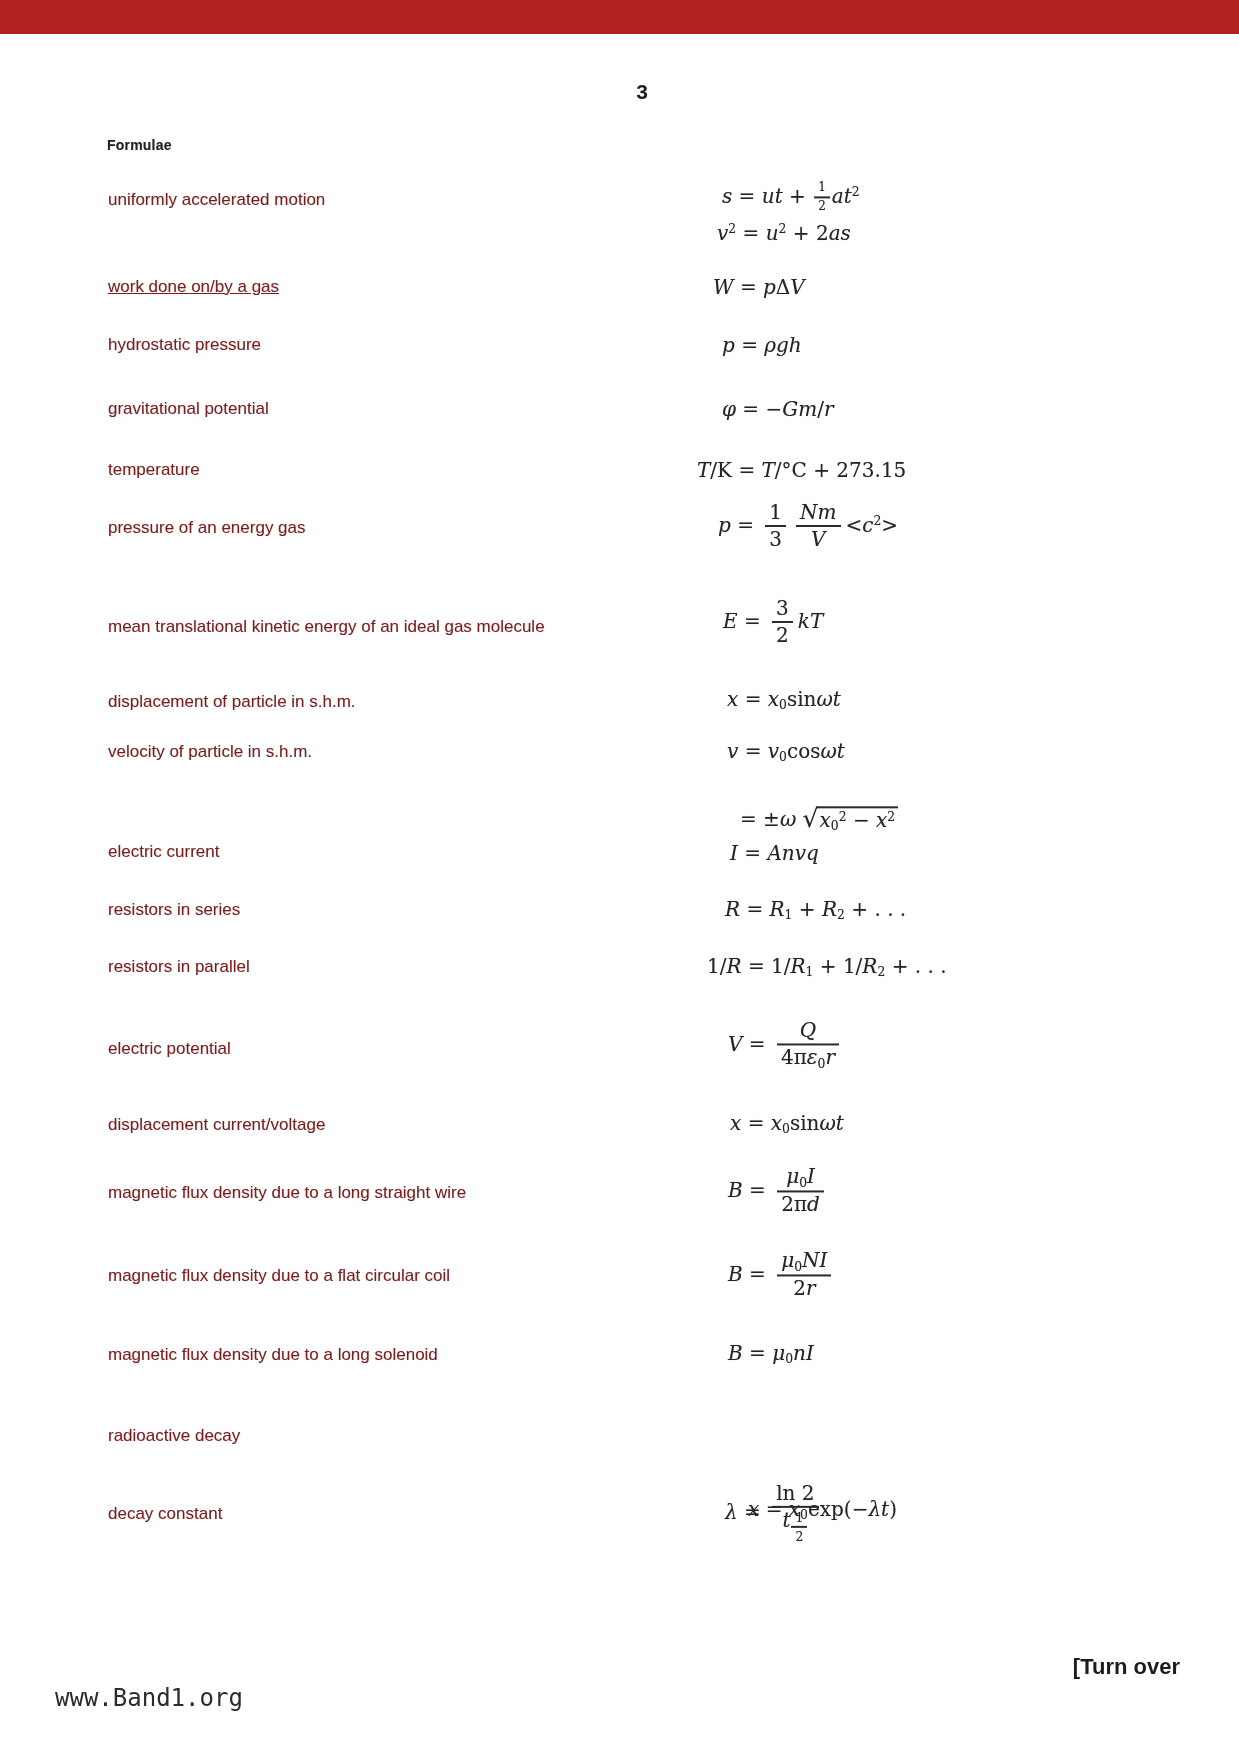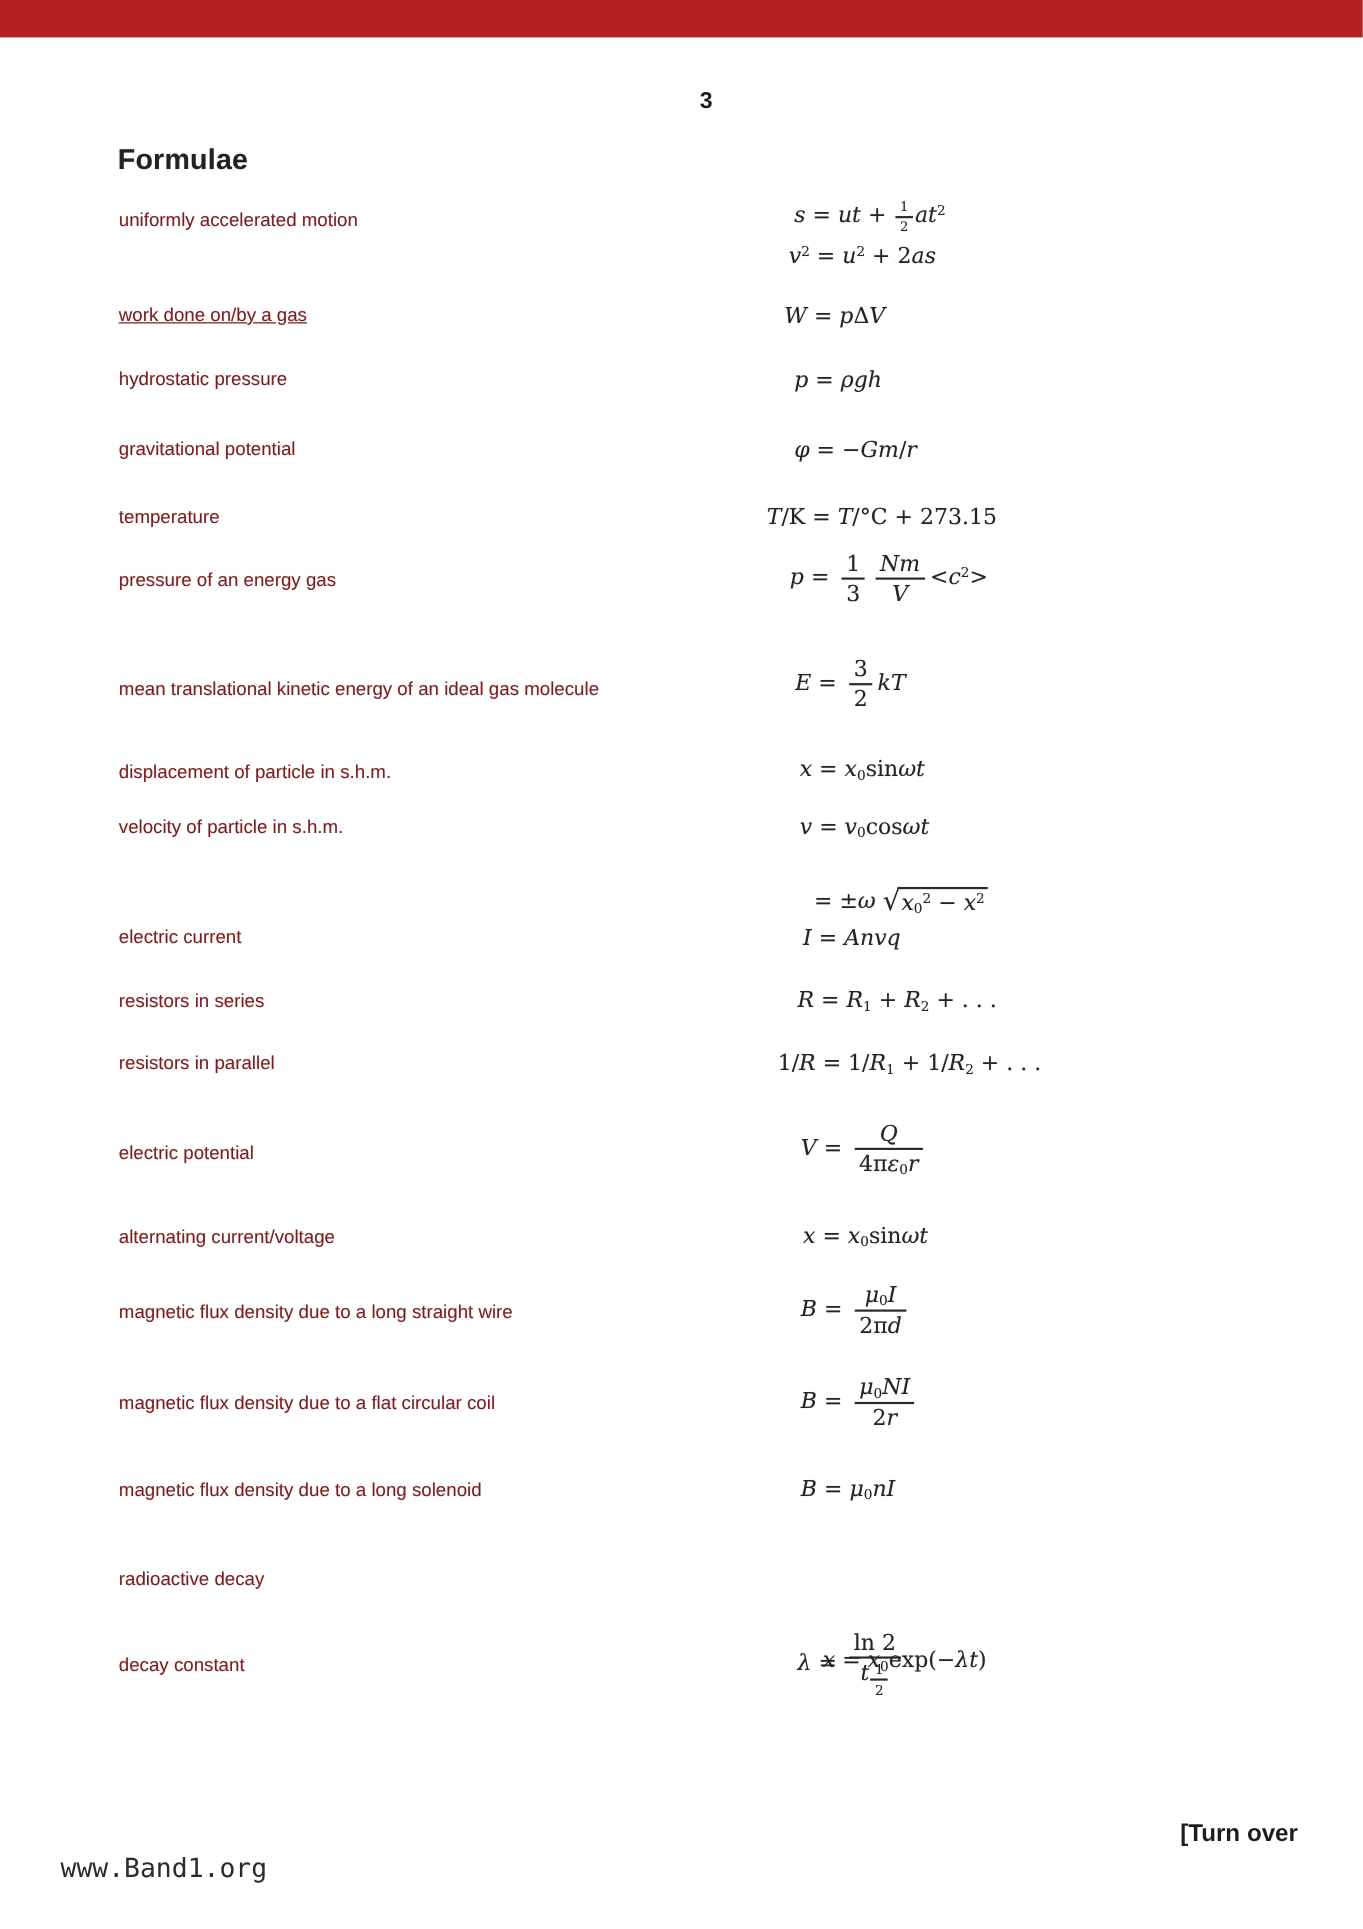--- a/index.html
+++ b/index.html
@@ -2,21 +2,21 @@
 <html><head>
 <meta charset="utf-8">
 <style>
   html,body{margin:0;padding:0;background:#ffffff;}
   .page{position:relative;width:1239px;height:1754px;background:#fff;overflow:hidden;
         font-family:"Liberation Sans",sans-serif;color:#262626;}
   .topbar{position:absolute;top:0;left:0;width:1239px;height:34px;background:#b22222;}
   .pagenum{position:absolute;left:642px;top:92px;transform:translate(-50%,-50%);
            font-weight:bold;font-size:21px;color:#1d1d1d;}
   .heading{position:absolute;left:107px;top:145px;transform:translateY(-50%);
-           font-weight:bold;font-size:26px;letter-spacing:.2px;color:#222;
+           font-weight:bold;font-size:14px;letter-spacing:.2px;color:#222;
            text-shadow:0 0 1px rgba(60,60,60,.35);}
   .lbl{position:absolute;transform:translateY(-50%);font-size:17px;white-space:nowrap;
        color:#7f1d1d;text-shadow:0 0 1px rgba(70,70,70,.35);}
   .fx{position:absolute;transform:translateY(-50%);white-space:nowrap;line-height:1.15;
       font-family:"DejaVu Serif","Liberation Serif",serif;font-size:20px;color:#242424;
       text-shadow:0 0 1px rgba(60,60,60,.35);}
   .fx .i{font-style:italic;}
   .fx .sup{font-size:0.62em;vertical-align:0.55em;}
   .fx .sub{font-size:0.62em;vertical-align:-0.25em;}
   .frac{display:inline-block;vertical-align:middle;text-align:center;margin:0 5px;line-height:1.05;}
@@ -63,21 +63,21 @@
     <div class="fx" style="left: 727px; top: 752px;"><span class="i">v</span><span> = </span><span class="i">v</span><span class="sub">0</span><span>cos</span><span class="i">ωt</span></div>
     <div class="fx" style="left: 740px; top: 820px;"><span>= ±</span><span class="i">ω</span><span> </span><span class="sqrt"><span class="rad">√</span><span class="cand"><span class="i">x</span><span class="sub">0</span><span class="sup">2</span><span> − </span><span class="i">x</span><span class="sup">2</span></span></span></div>
     <div class="lbl" style="left: 108px; top: 852px;">electric current</div>
     <div class="fx" style="left: 730px; top: 853px;"><span class="i">I</span><span> = </span><span class="i">Anvq</span></div>
     <div class="lbl" style="left: 108px; top: 910px;">resistors in series</div>
     <div class="fx" style="left: 725px; top: 910px;"><span class="i">R</span><span> = </span><span class="i">R</span><span class="sub">1</span><span> + </span><span class="i">R</span><span class="sub">2</span><span> + . . .</span></div>
     <div class="lbl" style="left: 108px; top: 967px;">resistors in parallel</div>
     <div class="fx" style="left: 707px; top: 967px;"><span>1/</span><span class="i">R</span><span> = 1/</span><span class="i">R</span><span class="sub">1</span><span> + 1/</span><span class="i">R</span><span class="sub">2</span><span> + . . .</span></div>
     <div class="lbl" style="left: 108px; top: 1049px;">electric potential</div>
     <div class="fx" style="left: 728px; top: 1045px;"><span class="i">V</span><span> = </span><span class="frac"><span class="num"><span class="i">Q</span></span><span class="den"><span>4π</span><span class="i">ε</span><span class="sub">0</span><span class="i">r</span></span></span></div>
-    <div class="lbl" style="left: 108px; top: 1125px;">alternating current/voltage</div>
+    <div class="lbl" style="left: 108px; top: 1125px;">displacement current/voltage</div>
     <div class="fx" style="left: 730px; top: 1124px;"><span class="i">x</span><span> = </span><span class="i">x</span><span class="sub">0</span><span>sin</span><span class="i">ωt</span></div>
     <div class="lbl" style="left: 108px; top: 1193px;">magnetic flux density due to a long straight wire</div>
     <div class="fx" style="left: 728px; top: 1191px;"><span class="i">B</span><span> = </span><span class="frac"><span class="num"><span class="i">μ</span><span class="sub">0</span><span class="i">I</span></span><span class="den"><span>2π</span><span class="i">d</span></span></span></div>
     <div class="lbl" style="left: 108px; top: 1276px;">magnetic flux density due to a flat circular coil</div>
     <div class="fx" style="left: 728px; top: 1275px;"><span class="i">B</span><span> = </span><span class="frac"><span class="num"><span class="i">μ</span><span class="sub">0</span><span class="i">NI</span></span><span class="den"><span>2</span><span class="i">r</span></span></span></div>
     <div class="lbl" style="left: 108px; top: 1355px;">magnetic flux density due to a long solenoid</div>
     <div class="fx" style="left: 728px; top: 1354px;"><span class="i">B</span><span> = </span><span class="i">μ</span><span class="sub">0</span><span class="i">nI</span></div>
     <div class="lbl" style="left: 108px; top: 1436px;">radioactive decay</div>
     <div class="fx" style="left: 728px; top: 1510px; margin-left: 20px;"><span class="i">x</span><span> = </span><span class="i">x</span><span class="sub">0</span><span>exp(−</span><span class="i">λt</span><span>)</span></div>
     <div class="lbl" style="left: 108px; top: 1514px;">decay constant</div>

